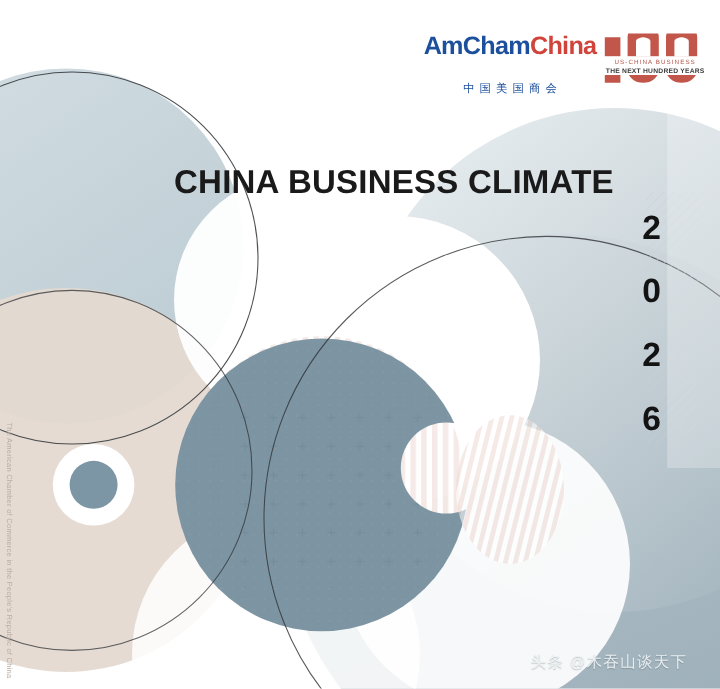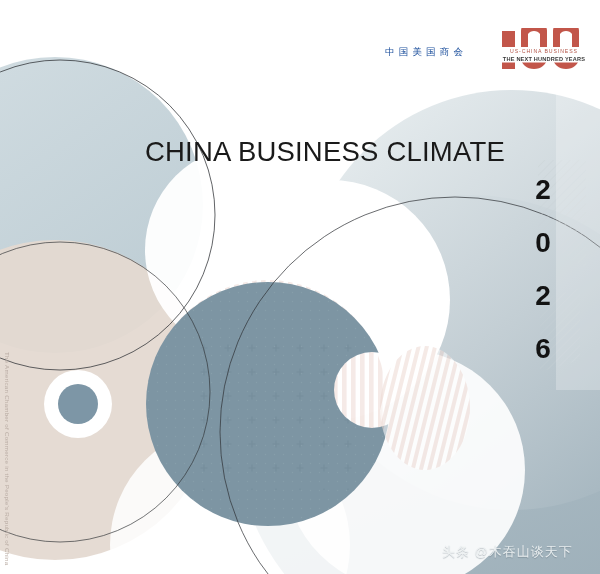--- a/index.html
+++ b/index.html
@@ -73,21 +73,21 @@
   #title-block {
     position: absolute;
     left: 145px;
     top: 134px;
     width: 380px;
     z-index: 6;
   }
   .title-en {
     color: #1a1a1a;
     font-size: 27.5px;
-    font-weight: normal;
+    font-weight: bold;
     letter-spacing: 0.2px;
     line-height: 1.32;
     margin: 0;
     white-space: nowrap;
   }
   .title-zh {
     color: #3b3b3b;
     font-size: 30px;
     font-weight: 400;
     letter-spacing: 1.2px;
@@ -243,20 +243,23 @@
       <polygon points="538,160 586,160 586,268 538,238" fill="url(#hatch)" opacity="0.55"></polygon>
       <polygon points="540,300 580,288 580,360 540,372" fill="url(#hatch)" opacity="0.35"></polygon>
 
       <rect x="556" y="90" width="44" height="300" fill="#ffffff" opacity="0.25"></rect>
     </g>
   </svg>
 
   <div id="logo-block">
 
     <div class="amcham-wrap">
+      <div class="amcham-line1">
+        <span class="amcham-am">AmCham</span><span class="amcham-cn">China</span>
+      </div>
       <div class="amcham-line2">中国美国商会</div>
     </div>
 
     <div class="hundred-wrap">
       <svg width="92" height="44" viewBox="0 0 92 44" xmlns="http://www.w3.org/2000/svg">
         <g fill="#c2564a">
 
           <path d="M4 3 h13 v16 h-13 z"></path>
           <path d="M4 27 h13 v14 h-13 z"></path>
 

